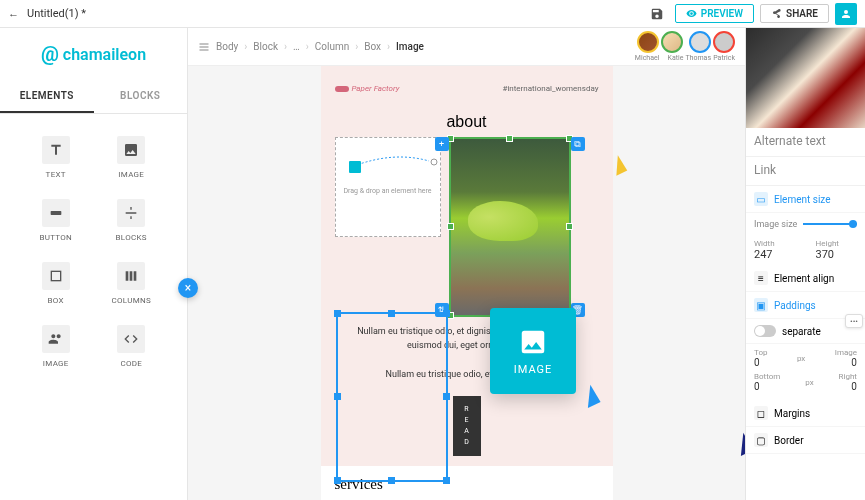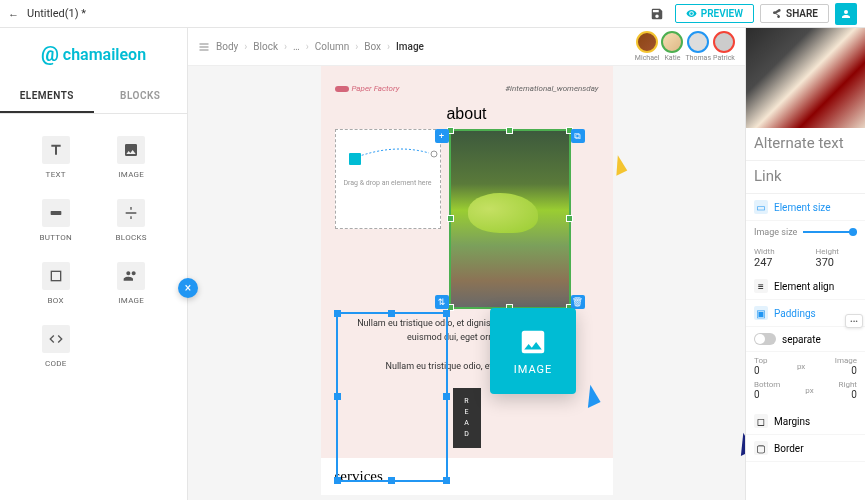--- a/index.html
+++ b/index.html
@@ -25,32 +25,32 @@
 .el-icon svg{width:16px;height:16px}
 .el-label{font-size:8px;color:#666;letter-spacing:0.3px}
 .canvas-area{flex:1;background:#f5f5f5;position:relative;overflow:hidden}
 .breadcrumb{height:38px;background:#fff;border-bottom:1px solid #eee;display:flex;align-items:center;padding:0 10px;justify-content:space-between}
 .bc-path{display:flex;align-items:center;gap:6px;font-size:10px;color:#888}
 .bc-item{cursor:pointer}
 .bc-active{color:#333;font-weight:500}
 .bc-sep{color:#ccc}
 .bc-icon{display:inline-flex}
 .collab{display:flex;gap:2px}
-.collab-user{display:flex;flex-direction:column;align-items:center;gap:1px}
+.collab-user{display:flex;flex-direction:column;align-items:flex-end;gap:1px}
 .avatar{width:22px;height:22px;border-radius:50%;border:2px solid #ccc}
 .avatar.a1{background:linear-gradient(135deg,#8B4513,#A0522D);border-color:#f4c430}
 .avatar.a2{background:linear-gradient(135deg,#f5deb3,#deb887);border-color:#4caf50}
 .avatar.a3{background:#ddd;border-color:#2196f3}
 .avatar.a4{background:#ccc;border-color:#f44336}
 .collab-name{font-size:7px;color:#888}
 .email-canvas{position:absolute;left:50%;transform:translateX(-50%);top:38px;width:292px;background:#f9ebe9;padding-top:18px}
-.email-header{display:flex;justify-content:space-between;padding:0 14px;font-size:8px;margin-bottom:12px}
+.email-header{display:flex;justify-content:space-between;padding:0 14px;font-size:8px;margin-bottom:20px}
 .brand{color:#d4667a;font-style:italic;font-family:serif;display:flex;align-items:center;gap:3px}
 .brand-icon{width:14px;height:6px;background:#d4667a;border-radius:3px}
-.hashtag{color:#666;font-style:italic}
+.hashtag{color:#666;}
 .about-section{padding:0 14px}
 .about-title{font-family:Liberation Sans, sans-serif;font-size:16px;text-align:center;margin-bottom:6px}
 .content-row{display:flex;gap:8px;align-items:flex-start}
 .drop-zone{width:106px;height:100px;background:#fff;border:1px dashed #aaa;display:flex;flex-direction:column;align-items:center;justify-content:center;position:relative}
 .drop-hint{font-size:7px;color:#999;text-align:center;margin-top:8px}
 .drop-arrow{position:absolute;top:8px;left:8px;right:8px;height:30px}
 .selected-img{position:relative;width:122px;height:180px;border:2px solid #4caf50}
 .img-content{width:100%;height:100%;background:linear-gradient(180deg,#3d5a3d 0%,#5a7a3a 30%,#9acd32 45%,#7ba05b 65%,#8B7355 85%,#696969 100%);position:relative;overflow:hidden}
 .chameleon{position:absolute;top:35%;left:15%;width:70px;height:40px;background:radial-gradient(ellipse at 30% 40%,#c5e063,#9acd32);border-radius:50% 60% 40% 50%}
 .sel-handle{position:absolute;width:7px;height:7px;background:#4caf50;border:1px solid #fff}
@@ -68,21 +68,21 @@
 .floating-tile svg{width:30px;height:30px;fill:#fff;margin-bottom:6px}
 .floating-label{font-size:11px;letter-spacing:1px}
 .cursor{position:absolute;width:0;height:0}
 .cursor-y{left:424px;top:128px;border-left:10px solid transparent;border-right:2px solid transparent;border-bottom:18px solid #f4c430;transform:rotate(-25deg)}
 .cursor-b{left:395px;top:358px;border-left:12px solid transparent;border-right:2px solid transparent;border-bottom:20px solid #2196f3;transform:rotate(-25deg)}
 .cursor-n{left:548px;top:406px;border-left:12px solid transparent;border-right:2px solid transparent;border-bottom:20px solid #1a237e;transform:rotate(-25deg)}
 .fab{position:absolute;left:178px;top:278px;width:20px;height:20px;border-radius:50%;background:#2196f3;color:#fff;display:flex;align-items:center;justify-content:center;font-size:12px;box-shadow:0 2px 6px rgba(0,0,0,0.2);cursor:pointer}
 .right-panel{width:120px;border-left:1px solid #e5e5e5;background:#fff;overflow-y:hidden;position:relative}
 .rp-img{width:100%;height:100px;background:linear-gradient(135deg,#2c2c2c 0%,#4a4a4a 30%,#f5e6d3 50%,#8B0000 70%,#e8d5c4 100%)}
 .rp-section{padding:6px 8px;font-size:9px;color:#666;border-bottom:1px solid #f0f0f0}
-.rp-label{font-size:15px;color:#888;margin-bottom:2px}
+.rp-label{font-size:12px;color:#888;margin-bottom:2px}
 .rp-row{display:flex;align-items:center;gap:6px;padding:6px 8px;font-size:10px;border-bottom:1px solid #f5f5f5}
 .rp-row.active{color:#2196f3}
 .rp-icon{width:14px;height:14px;display:flex;align-items:center;justify-content:center;background:#f5f5f5;border-radius:2px}
 .rp-icon.active{background:#e3f2fd;color:#2196f3}
 .rp-slider-row{padding:6px 8px;display:flex;align-items:center;gap:6px;font-size:9px;color:#888}
 .rp-slider{flex:1;height:2px;background:#2196f3;position:relative}
 .rp-slider::after{content:'';position:absolute;right:0;top:-3px;width:8px;height:8px;background:#2196f3;border-radius:50%}
 .rp-dims{display:flex;padding:4px 8px;gap:20px}
 .rp-dim{flex:1}
 .rp-dim-label{font-size:8px;color:#999}
@@ -177,20 +177,28 @@
           <div class="el-icon">
             <svg viewBox="0 0 24 24" fill="none" stroke="#555" stroke-width="2">
               <rect x="5" y="5" width="14" height="14"></rect>
             </svg>
           </div>
           <span class="el-label">BOX</span>
         </div>
       <div class="el-tile">
           <div class="el-icon">
             <svg viewBox="0 0 24 24" fill="#555">
+              <path d="M4 5h4v14H4zm6 0h4v14h-4zm6 0h4v14h-4z"></path>
+            </svg>
+          </div>
+          <span class="el-label">COLUMNS</span>
+        </div>
+      <div class="el-tile">
+          <div class="el-icon">
+            <svg viewBox="0 0 24 24" fill="#555">
               <path d="M16 11c1.7 0 3-1.3 3-3s-1.3-3-3-3-3 1.3-3 3 1.3 3 3 3zm-8 0c1.7 0 3-1.3 3-3S9.7 5 8 5 5 6.3 5 8s1.3 3 3 3zm0 2c-2.3 0-7 1.2-7 3.5V19h14v-2.5c0-2.3-4.7-3.5-7-3.5z"></path>
             </svg>
           </div>
           <span class="el-label">IMAGE</span>
         </div>
       <div class="el-tile">
           <div class="el-icon">
             <svg viewBox="0 0 24 24" fill="#555">
               <path d="M9.4 16.6L4.8 12l4.6-4.6L8 6l-6 6 6 6 1.4-1.4zm5.2 0l4.6-4.6-4.6-4.6L16 6l6 6-6 6-1.4-1.4z"></path>
             </svg>

